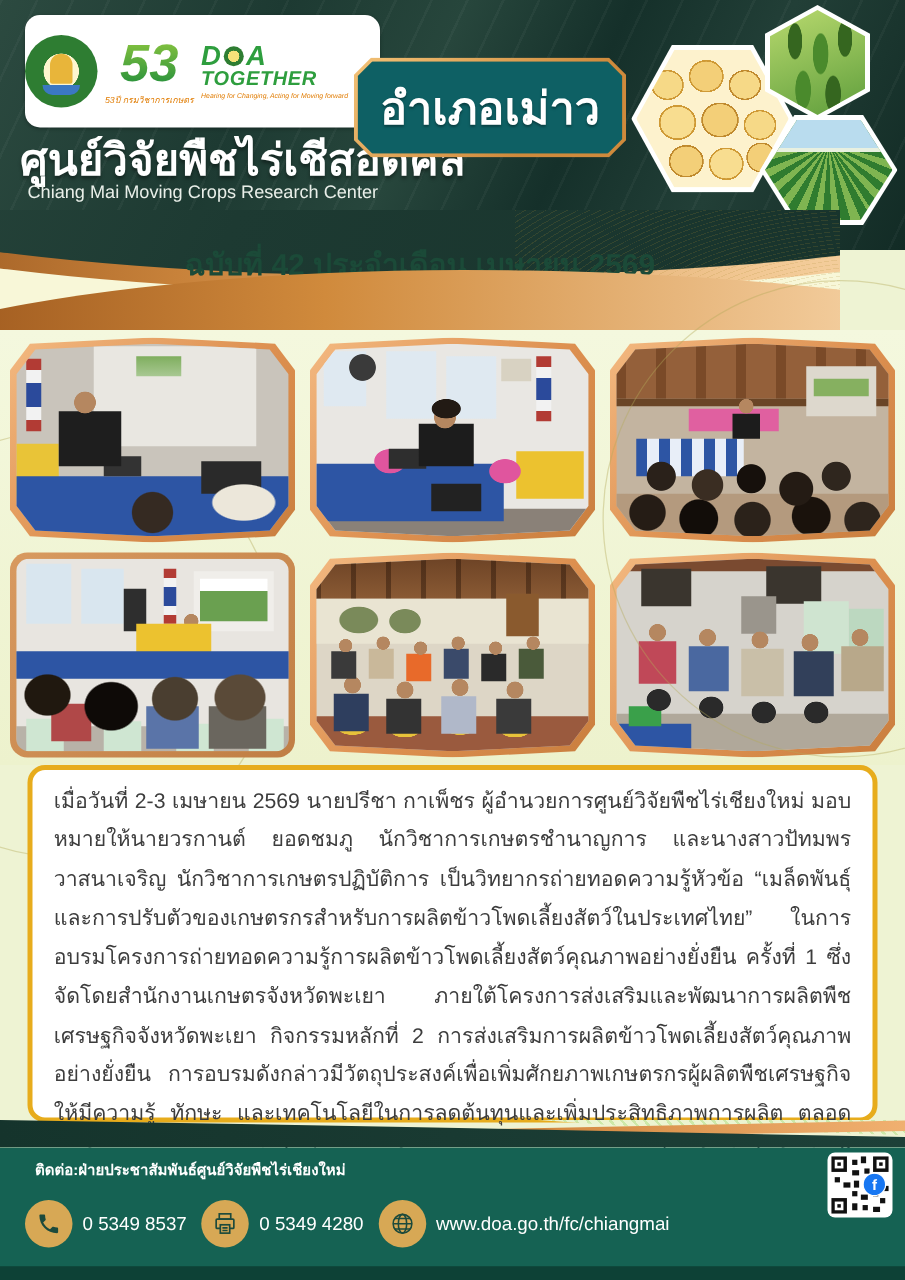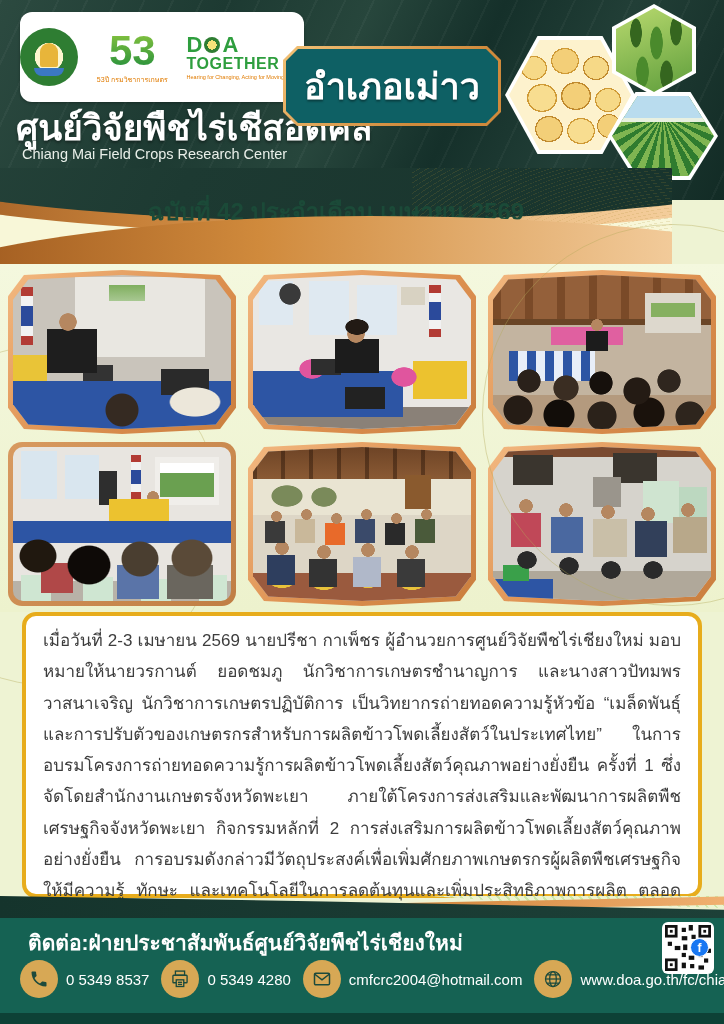--- a/index.html
+++ b/index.html
@@ -5,21 +5,21 @@
   html,body{margin:0;padding:0;}
   .page{position:relative;width:724px;height:1024px;overflow:hidden;
         font-family:"Liberation Sans",sans-serif;background:#eef3d3;}
 
   
   .header{position:absolute;top:0;left:0;width:724px;height:200px;
     background:
       repeating-linear-gradient(115deg, rgba(255,255,255,0.035) 0 2px, transparent 2px 26px),
       linear-gradient(115deg,#2c4a40 0%,#1d3a32 28%,#27463c 46%,#15302a 62%,#223f37 78%,#122b25 100%);}
   .logo-card{position:absolute;left:20px;top:12px;width:284px;height:90px;background:#fff;
-    border-radius:12px;display:flex;align-items:center;justify-content:space-between;gap:6px;box-shadow:0 1px 3px rgba(0,0,0,.3);}
+    border-radius:12px;display:flex;align-items:center;justify-content:flex-start;gap:6px;box-shadow:0 1px 3px rgba(0,0,0,.3);font-style:italic;}
   .seal{width:58px;height:58px;border-radius:50%;flex:0 0 auto;position:relative;
     background:radial-gradient(circle,#fdf6cf 0 34%,#2e7d32 35% 72%,#1d5a22 73% 100%);}
   .seal i{position:absolute;left:20px;top:15px;width:18px;height:24px;background:#e8b53a;
     border-radius:9px 9px 2px 2px;}
   .seal b{position:absolute;left:14px;bottom:10px;width:30px;height:8px;background:#3b78c2;border-radius:0 0 10px 10px;}
   .fiftythree{font-size:42px;font-weight:800;line-height:1;
     background:linear-gradient(180deg,#8cc63f,#1e8c3c);-webkit-background-clip:text;background-clip:text;color:transparent;}
   .logo-right{display:flex;flex-direction:column;line-height:1.05;}
   .doa-row{display:flex;align-items:center;gap:2px;font-weight:800;font-size:22px;color:#2e9e3e;}
   .doa-o{width:16px;height:16px;border-radius:50%;background:radial-gradient(circle,#f5e27a 0 40%,#2e7d32 41%);}
@@ -95,21 +95,21 @@
   .tr-orange{position:absolute;left:0;top:0;width:724px;height:22px;
     background:linear-gradient(90deg,#7a3c0e,#c97a2e 45%,#f0b070);
     clip-path:polygon(0 70%,100% 2%,100% 40%,0 100%);}
   .tr-green{position:absolute;left:0;top:0;width:724px;height:22px;
     background:linear-gradient(90deg,#15342c,#1d4038);
     clip-path:polygon(0 0,45% 25%,100% 62%,100% 100%,0 100%);}
 
   
   .footer{position:absolute;top:918px;left:0;width:724px;height:106px;background:#156253;}
   .f-strip{position:absolute;left:0;bottom:-0px;width:724px;height:11px;background:#0d4136;}
-  .f-head{position:absolute;left:28px;top:8px;font-size:21px;font-weight:700;color:#fff;}
+  .f-head{position:absolute;left:28px;top:8px;font-size:12px;font-weight:700;color:#fff;}
   .contacts{position:absolute;left:20px;top:42px;display:flex;align-items:center;gap:12px;}
   .c-item{display:flex;align-items:center;gap:8px;}
   .c-ic{width:38px;height:38px;border-radius:50%;background:#d7a855;display:flex;
     align-items:center;justify-content:center;flex:0 0 auto;}
   .c-ic svg{width:20px;height:20px;}
   .c-label{color:#fff;font-size:15px;white-space:nowrap;text-align:right;}
   .qr{position:absolute;right:10px;top:4px;width:52px;height:52px;background:#fff;border-radius:6px;padding:3px;box-sizing:border-box;}
   .qr svg{width:46px;height:46px;display:block;}
   .fb{position:absolute;left:28px;top:16px;width:17px;height:17px;border-radius:50%;background:#1877f2;
     color:#fff;font-size:12px;font-weight:700;display:flex;align-items:center;justify-content:center;
@@ -135,21 +135,21 @@
           <span>D</span>
           <span class="doa-o"></span>
           <span>A</span>
         </div>
         <div class="together">TOGETHER</div>
         <div class="tagline">Hearing for Changing, Acting for Moving forward</div>
       </div>
     </div>
 
     <div class="center-th">ศูนย์วิจัยพืชไร่เชีสอดคล่</div>
-    <div class="center-en">Chiang Mai Field Crops Research Center</div>
+    <div class="center-en">Chiang Mai Moving Crops Research Center</div>
 
     <div class="banner">
       <div class="banner-in">
         <span>อำเภอเม่าว</span>
       </div>
     </div>
 
     <div class="hexw hex-side hex-beans">
       <div class="hexin hex-side" style="background:
         radial-gradient(closest-side,#f6d987 0 90%,#cf9a36 91% 100%,transparent) 12px 16px/26px 24px no-repeat,
@@ -372,29 +372,20 @@
             <rect x="6.5" y="2.5" width="11" height="5"></rect>
             <rect x="3.5" y="7.5" width="17" height="9" rx="1"></rect>
             <rect x="7.5" y="13" width="9" height="8" fill="#d7a855"></rect>
             <line x1="9.5" y1="16" x2="14.5" y2="16"></line>
               <line x1="9.5" y1="18.5" x2="14.5" y2="18.5"></line>
           </svg>
         </span>
         <span class="c-label">0 5349 4280</span>
       </div>
 
-      <div class="c-item">
-        <span class="c-ic">
-          <svg viewBox="0 0 24 24" fill="none" stroke="#1c4a3c" stroke-width="1.8">
-            <rect x="3" y="5" width="18" height="14" rx="1.5"></rect>
-            <polyline points="3,6 12,13 21,6"></polyline>
-          </svg>
-        </span>
-        <span class="c-label">cmfcrc2004@hotmail.com</span>
-      </div>
 
       <div class="c-item">
         <span class="c-ic">
           <svg viewBox="0 0 24 24" fill="none" stroke="#1c4a3c" stroke-width="1.5">
             <circle cx="12" cy="12" r="9"></circle>
               <ellipse cx="12" cy="12" rx="4" ry="9"></ellipse>
             <line x1="3" y1="12" x2="21" y2="12"></line>
             <line x1="4.3" y1="7" x2="19.7" y2="7"></line>
               <line x1="4.3" y1="17" x2="19.7" y2="17"></line>
           </svg>

